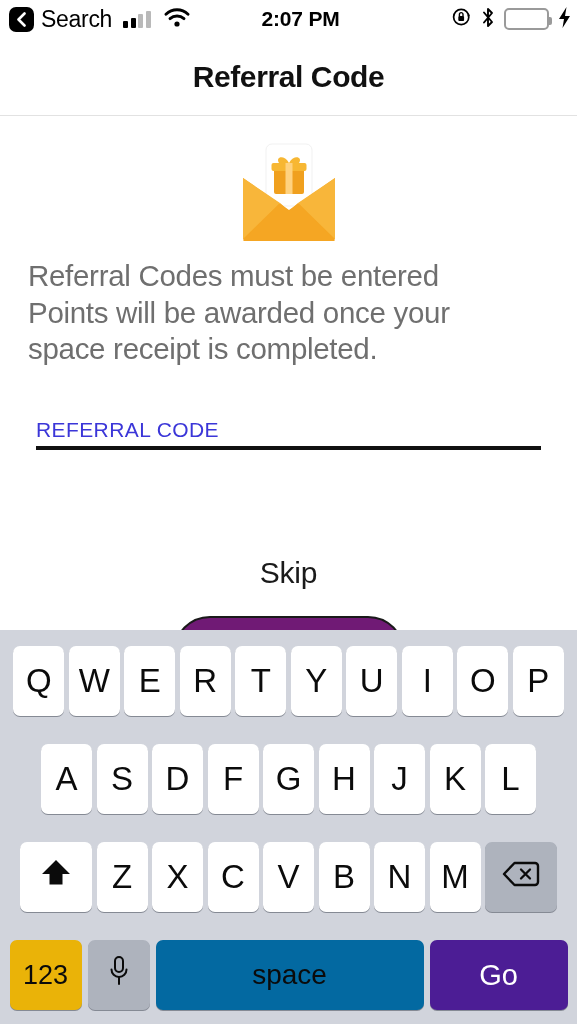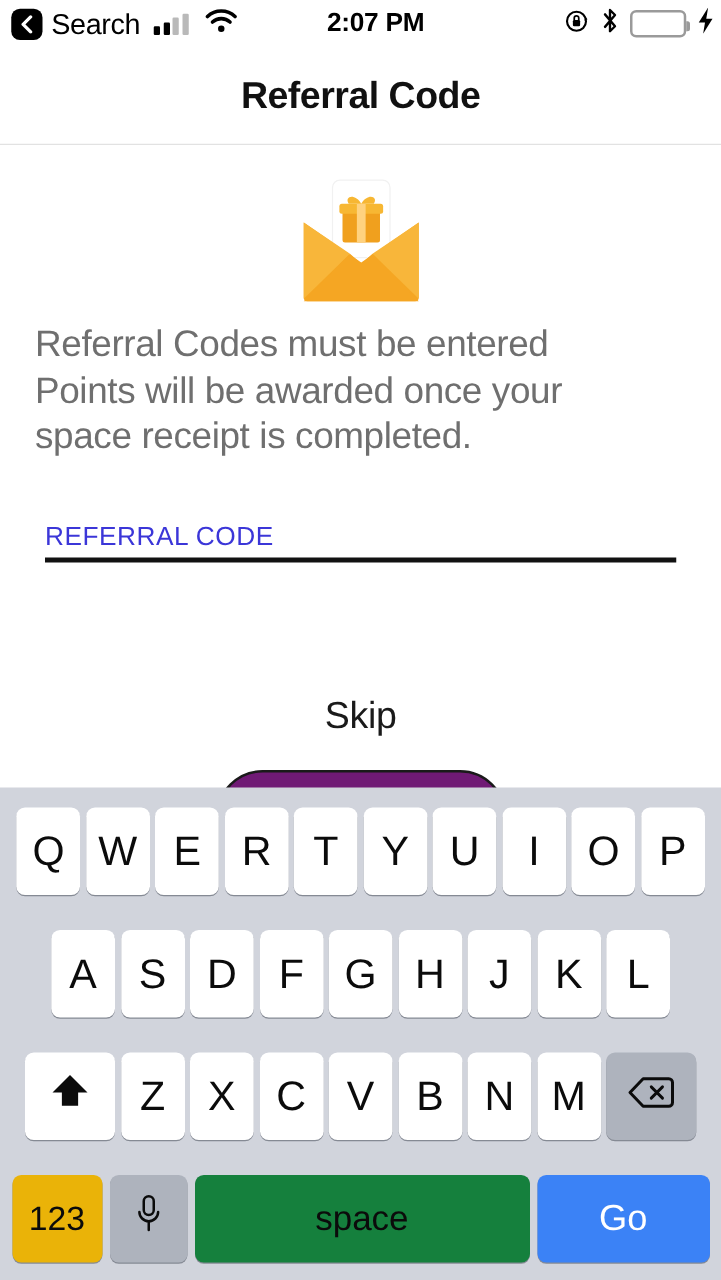--- a/index.html
+++ b/index.html
@@ -111,22 +111,22 @@
     box-shadow:0 1px 0 rgba(120,125,135,0.85);
     display:flex; align-items:center; justify-content:center;
     font-size:33px; color:#0b0b0b; font-weight:400;
     height:70px; width:51px;
   }
   .krow.r2 .key { width:51px; }
   .key.wide { width:72px; background:#aeb3bd; }
   .key.shift { width:72px; background:#fff; }
   .key.num { width:72px; background:#eab308; font-size:27px; }
   .key.mic { width:62px; background:#aeb3bd; }
-  .key.space { flex:1; background:#15803d; font-size:28px; max-width:268px; }
-  .key.go { width:138px; background:#3b82f6; color:#fff; font-size:29px; }
+  .key.space { flex:1; background:#0369a1; font-size:28px; max-width:268px; }
+  .key.go { width:138px; background:#4c1d95; color:#fff; font-size:29px; }
 </style>
 </head>
 <body>
 
 <div id="screen">
 
   <div class="statusbar">
     <div class="sb-left">
       <div class="back-chip">
         <span>

